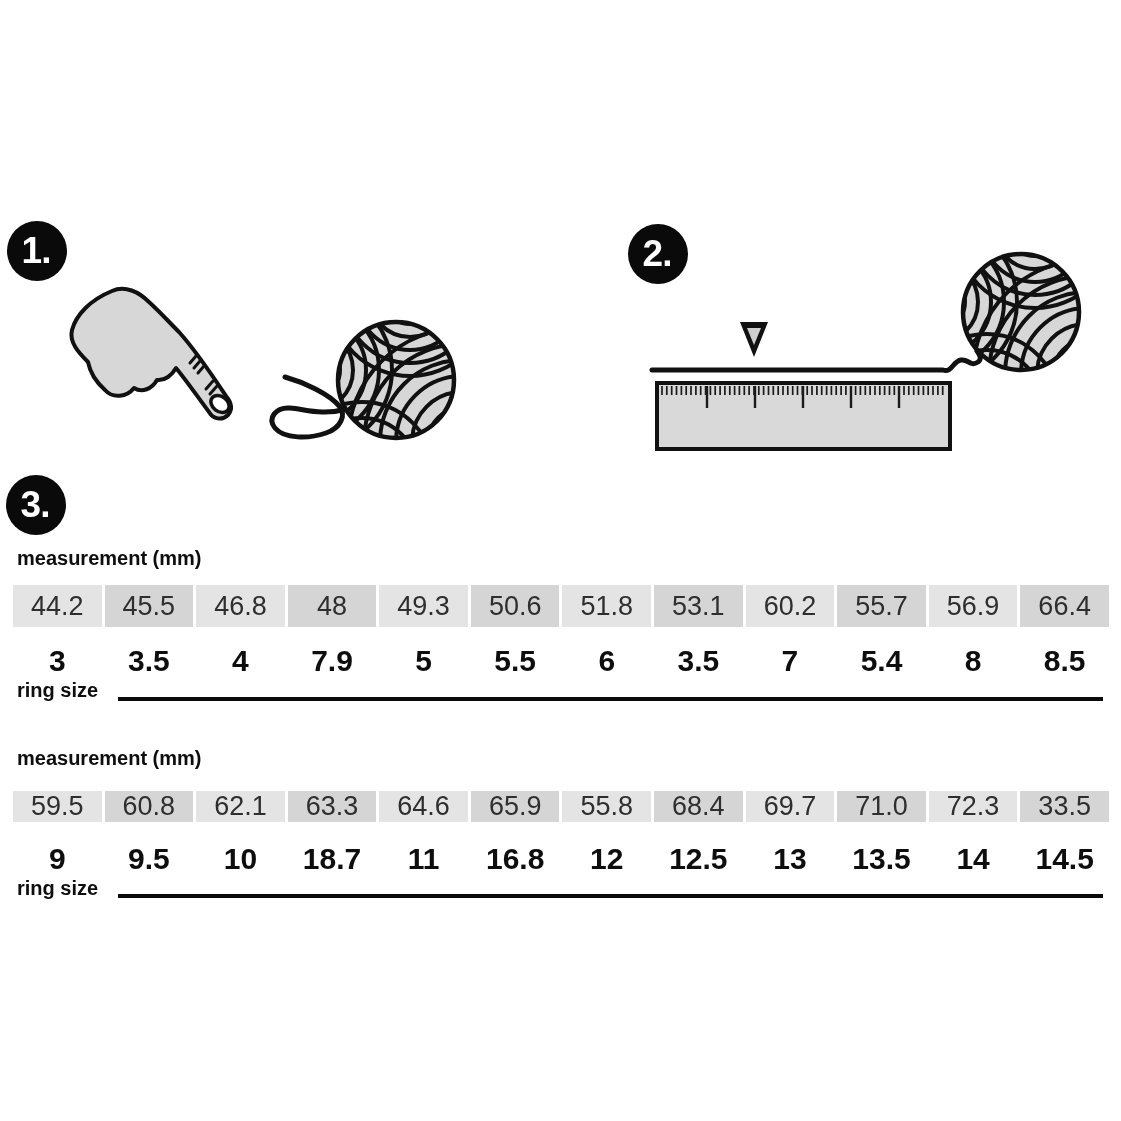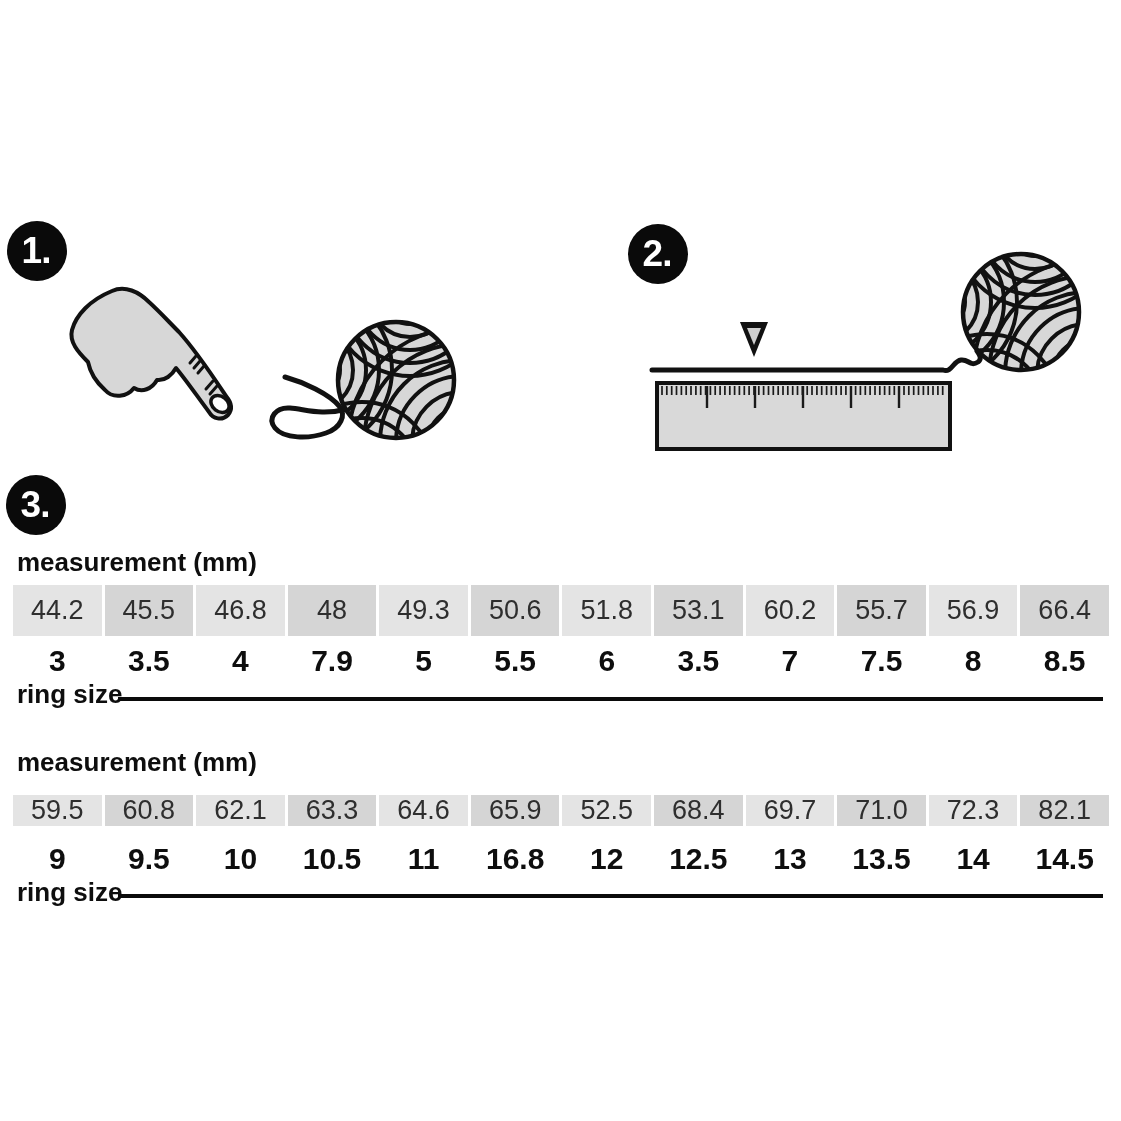--- a/index.html
+++ b/index.html
@@ -12,26 +12,26 @@
   .badge{
     position:absolute;width:60px;height:60px;border-radius:50%;
     background:#0a0a0a;color:#ffffff;font-weight:bold;font-size:37px;
     display:flex;align-items:center;justify-content:center;letter-spacing:-1px;
     padding-right:2px;box-sizing:border-box;
   }
   .badge-1{left:7px;top:221px;}
   .badge-2{left:628px;top:224px;}
   .badge-3{left:6px;top:475px;}
   
-  .tlabel{position:absolute;left:17px;font-weight:bold;font-size:26px;color:#0e0e0e;white-space:nowrap;}
+  .tlabel{position:absolute;left:17px;font-weight:bold;font-size:20px;color:#0e0e0e;white-space:nowrap;}
   .t1-mlabel{top:547px;}
   .t2-mlabel{top:747px;}
   .t1-rlabel{top:679px;}
   .t2-rlabel{top:877px;}
-  .mrow{position:absolute;left:13px;width:1096px;height:51px;display:flex;gap:3px;}
+  .mrow{position:absolute;left:13px;width:1096px;height:42px;display:flex;gap:3px;}
   .t1-mrow{top:585px;}
   .t2-mrow{top:785px;align-items:center;}
   .mcell{flex:1;display:flex;align-items:center;justify-content:center;
     font-size:27px;color:#2e2e2e;}
   .mrow .mcell:nth-child(odd){background:#e4e4e4;}
   .mrow .mcell:nth-child(even){background:#d5d5d5;}
   .rrow{position:absolute;left:13px;width:1096px;height:36px;display:flex;gap:3px;}
   .t1-rrow{top:643px;}
   .t2-rrow{top:841px;}
   .rcell{flex:1;display:flex;align-items:center;justify-content:center;
@@ -177,47 +177,47 @@
   <div class="rrow t1-rrow">
     <div class="rcell">3</div>
     <div class="rcell">3.5</div>
     <div class="rcell">4</div>
     <div class="rcell">7.9</div>
     <div class="rcell">5</div>
     <div class="rcell">5.5</div>
     <div class="rcell">6</div>
     <div class="rcell">3.5</div>
     <div class="rcell">7</div>
-    <div class="rcell">7.5</div>
+    <div class="rcell">5.4</div>
     <div class="rcell">8</div>
     <div class="rcell">8.5</div>
   </div>
   <div class="tlabel t1-rlabel">ring size</div>
   <div class="rline t1-rline"></div>
 
   <div class="tlabel t2-mlabel">measurement (mm)</div>
   <div class="mrow t2-mrow">
     <div class="mcell">59.5</div>
     <div class="mcell">60.8</div>
     <div class="mcell">62.1</div>
     <div class="mcell">63.3</div>
     <div class="mcell">64.6</div>
     <div class="mcell">65.9</div>
-    <div class="mcell">52.5</div>
+    <div class="mcell">55.8</div>
     <div class="mcell">68.4</div>
     <div class="mcell">69.7</div>
     <div class="mcell">71.0</div>
     <div class="mcell">72.3</div>
-    <div class="mcell">82.1</div>
+    <div class="mcell">33.5</div>
   </div>
   <div class="rrow t2-rrow">
     <div class="rcell">9</div>
     <div class="rcell">9.5</div>
     <div class="rcell">10</div>
-    <div class="rcell">10.5</div>
+    <div class="rcell">18.7</div>
     <div class="rcell">11</div>
     <div class="rcell">16.8</div>
     <div class="rcell">12</div>
     <div class="rcell">12.5</div>
     <div class="rcell">13</div>
     <div class="rcell">13.5</div>
     <div class="rcell">14</div>
     <div class="rcell">14.5</div>
   </div>
   <div class="tlabel t2-rlabel">ring size</div>

